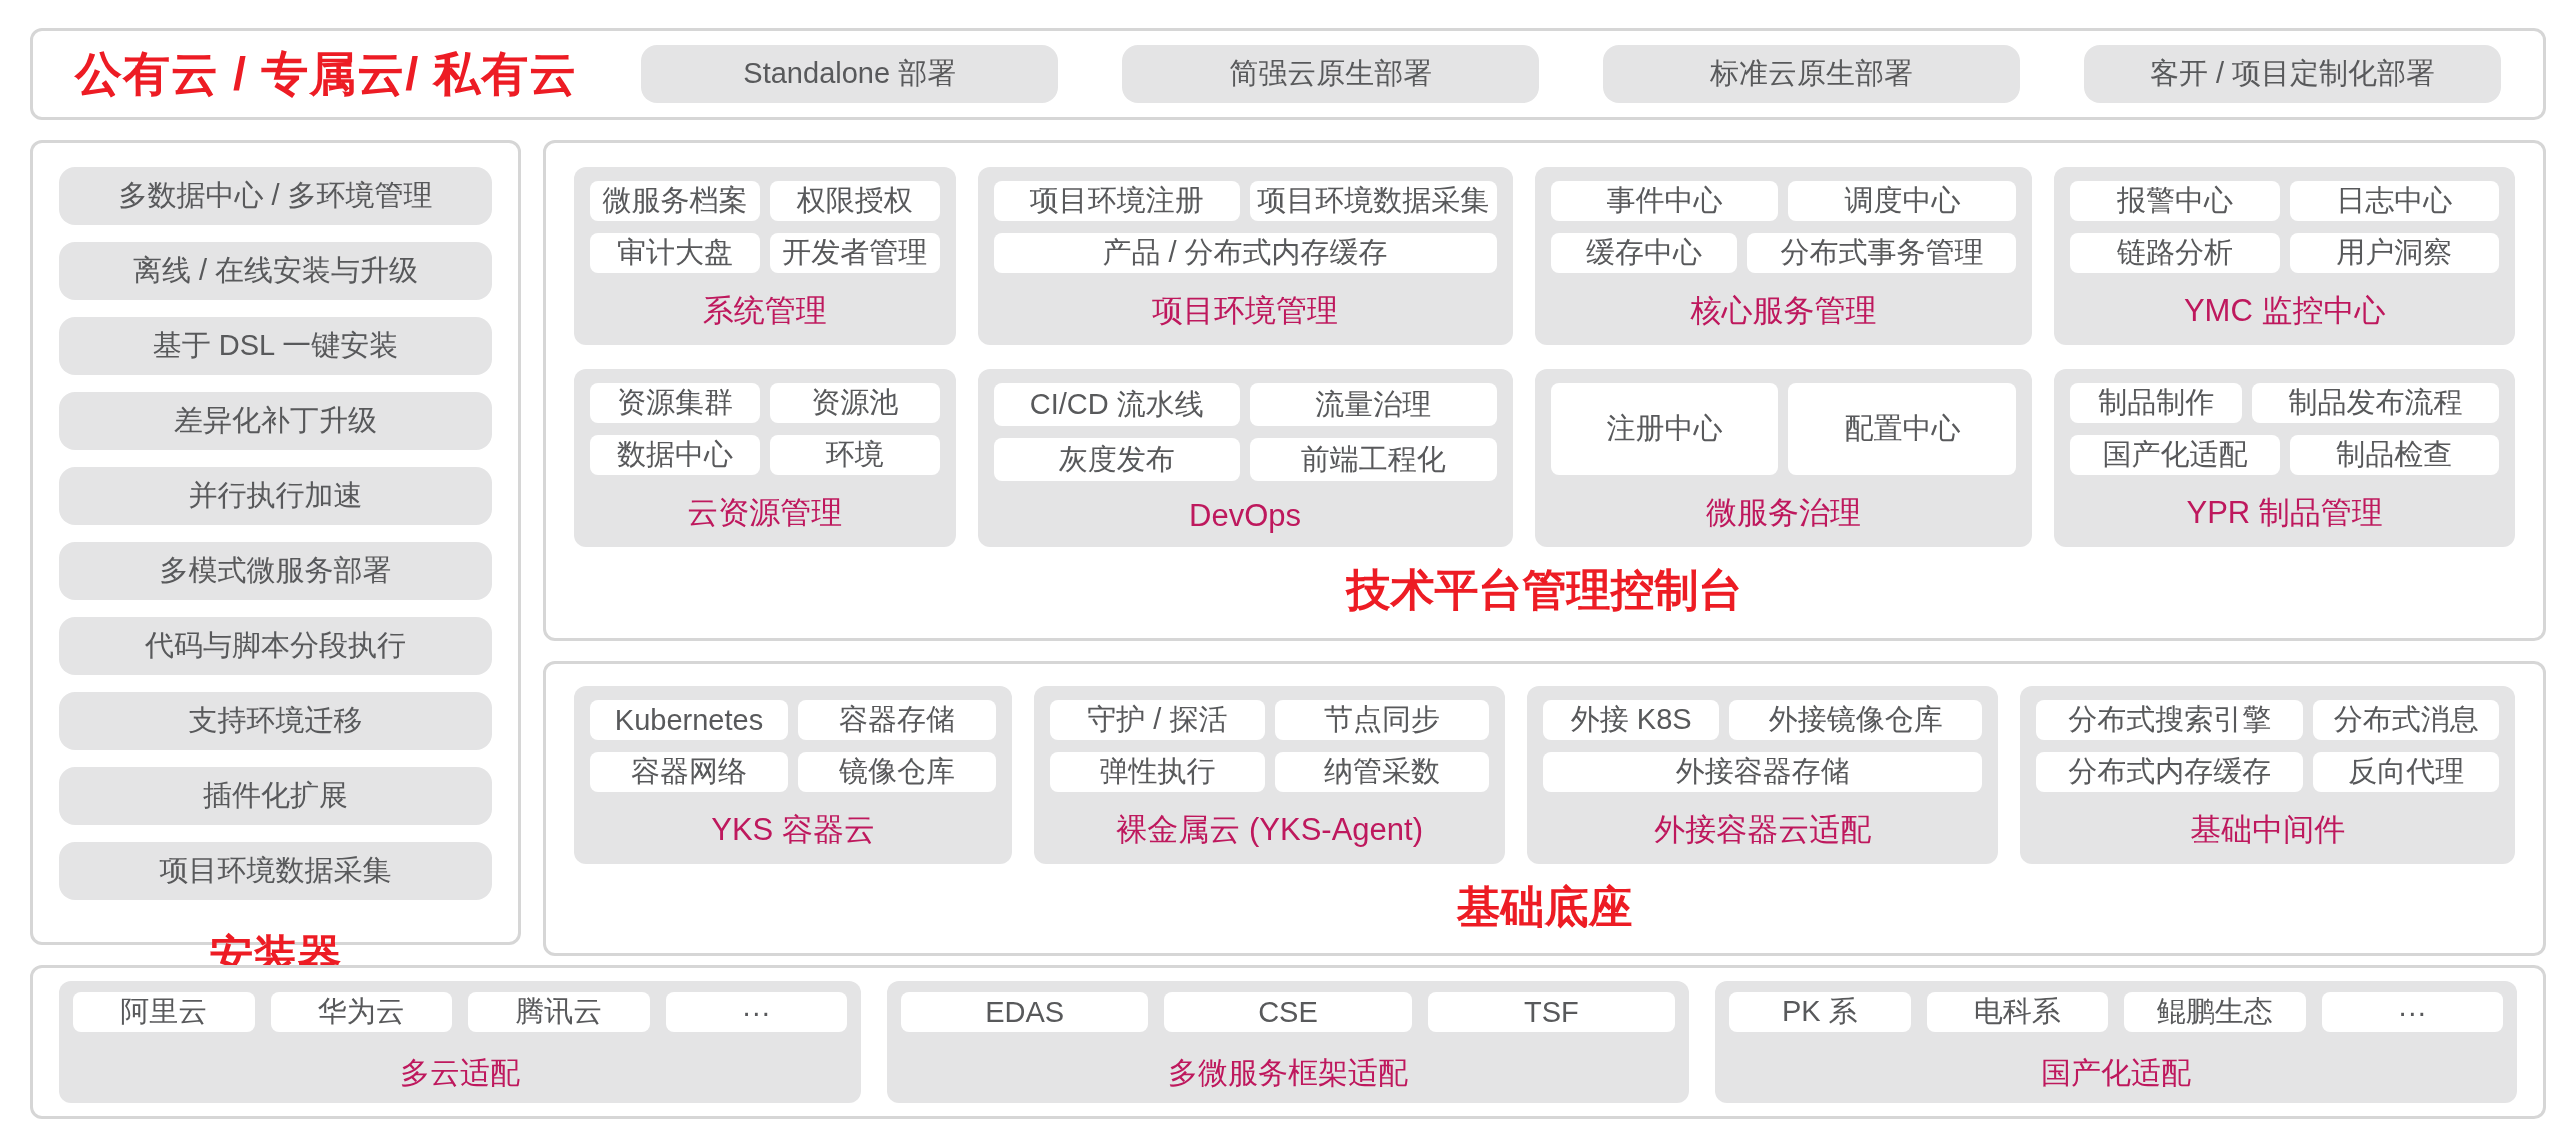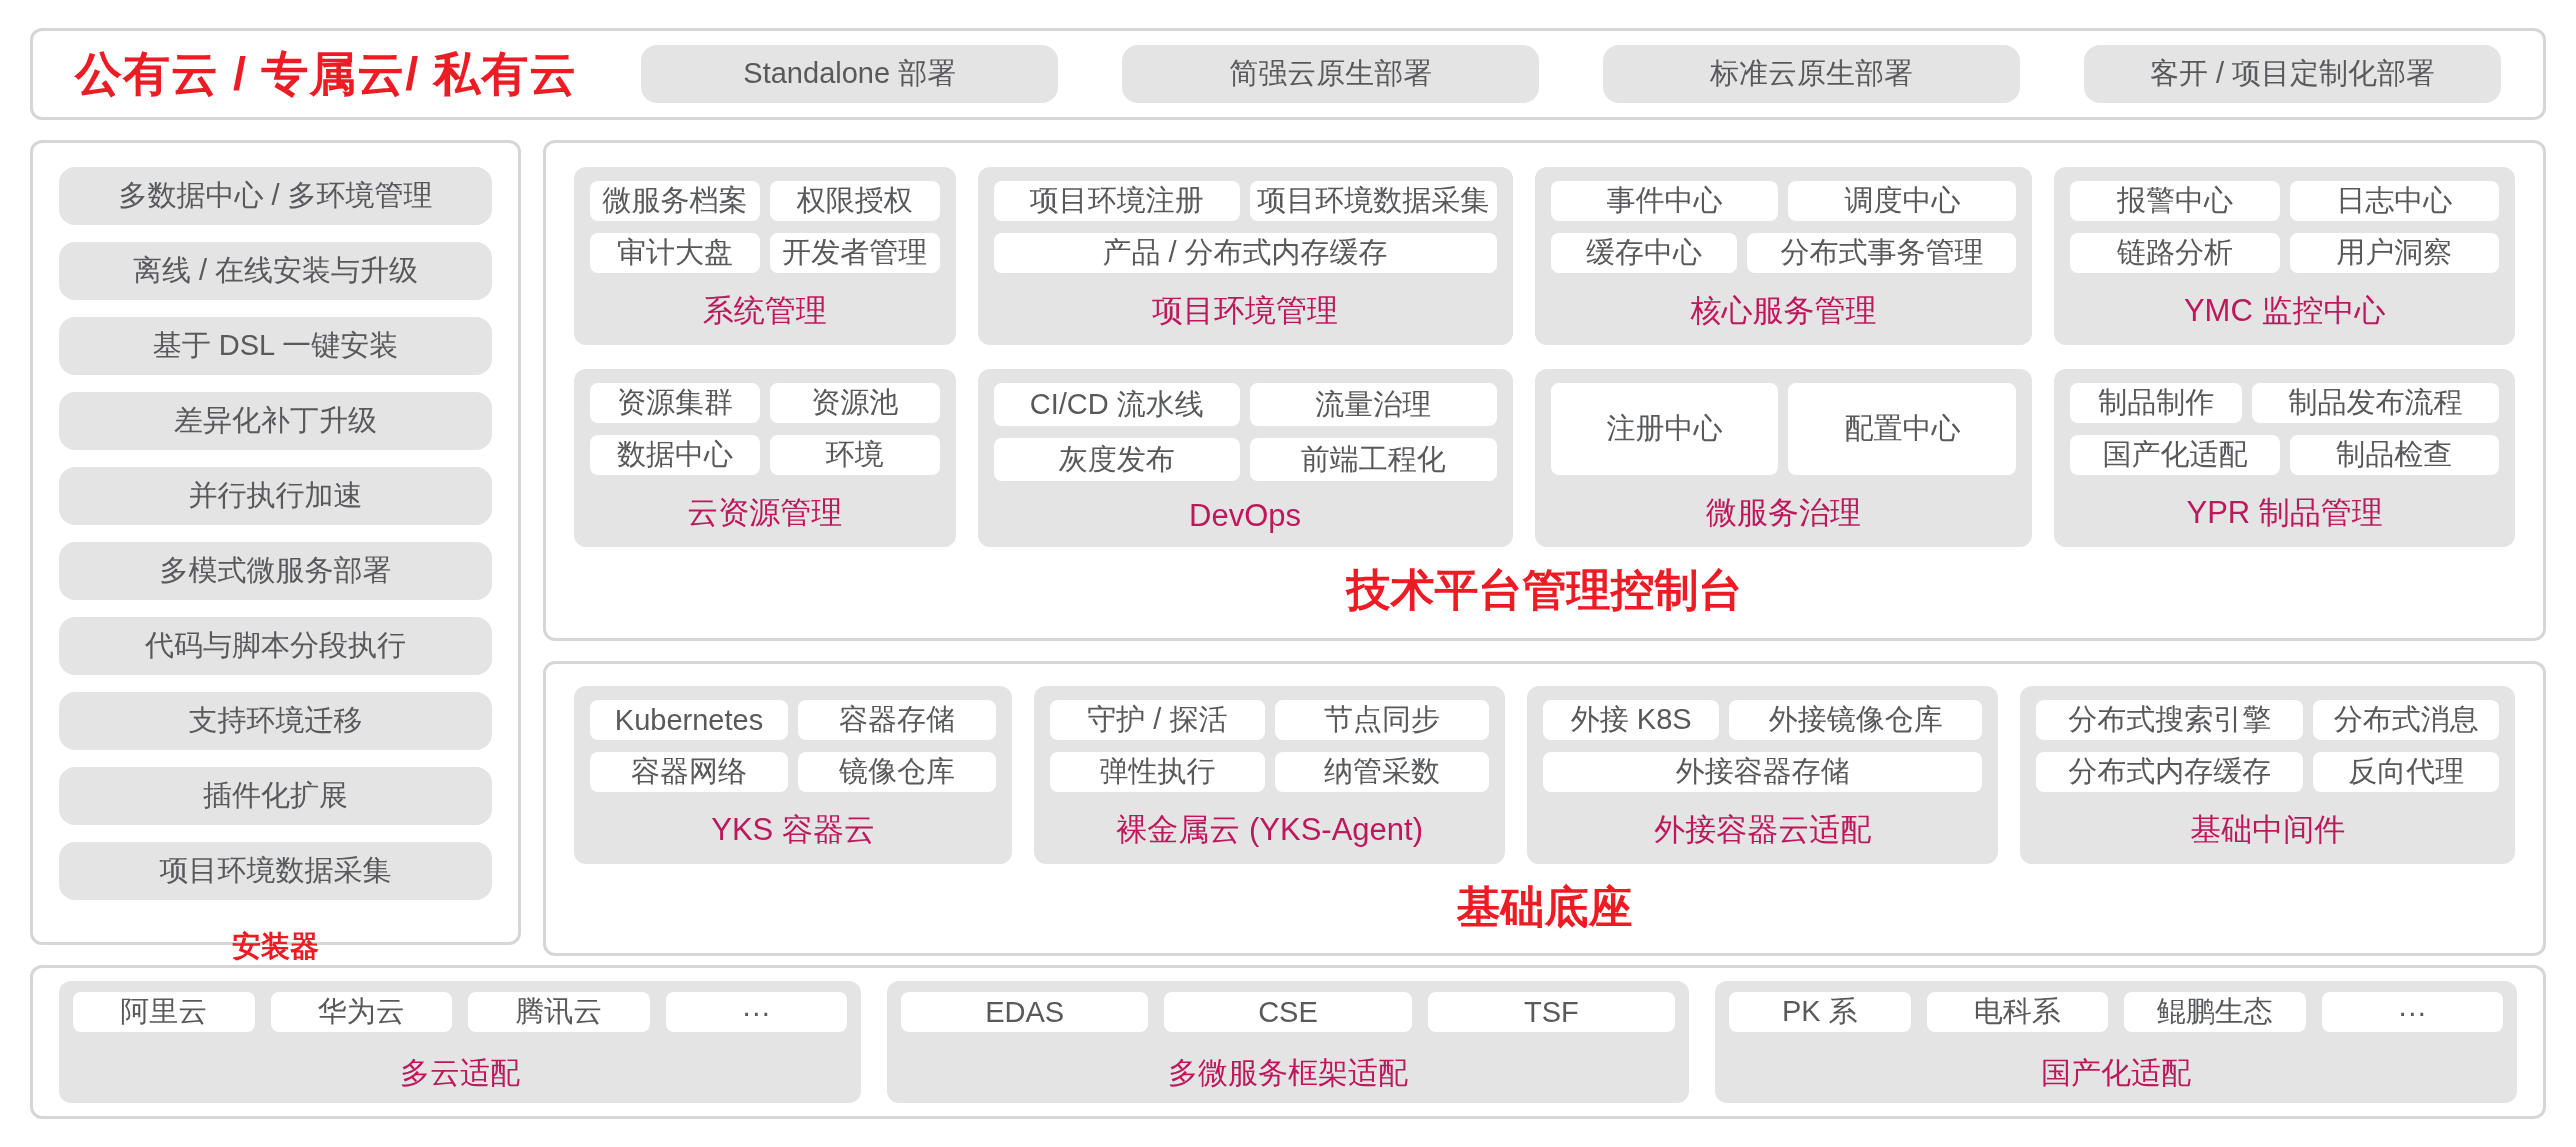--- a/index.html
+++ b/index.html
@@ -23,21 +23,21 @@
   .red-title{color:var(--red);font-weight:bold;white-space:nowrap;}
   .top-title{font-size:47px;letter-spacing:1px;}
   .pill{background:var(--block);border-radius:16px;display:flex;align-items:center;justify-content:center;
         font-size:29px;color:var(--chip-text);white-space:nowrap;}
   .top-bar .pill{flex:1;height:58px;}
 
   
   .middle{flex:1;display:flex;gap:22px;min-height:0;}
   .installer{flex:0 0 491px;padding:24px 26px 18px;display:flex;flex-direction:column;gap:17px;}
   .installer .pill{flex:0 0 58px;}
-  .installer-title{margin-top:auto;text-align:center;font-size:29px;padding:10px 0 6px;}
+  .installer-title{margin-top:auto;text-align:center;font-size:44px;padding:10px 0 6px;}
 
   .right-col{flex:1;display:flex;flex-direction:column;gap:20px;min-width:0;}
   .console-panel{flex:1;padding:24px 28px 8px;display:flex;flex-direction:column;}
   .base-panel{flex:0 0 295px;padding:22px 28px 6px;display:flex;flex-direction:column;}
 
   .group-grid{display:grid;gap:22px;flex:1;grid-auto-rows:1fr;row-gap:24px;}
   .console-grid{grid-template-columns:0.82fr 1.15fr 1.07fr 0.99fr;}
   .base-grid{grid-template-columns:0.93fr 1fr 1fr 1.05fr;}
 
   .group{background:var(--block);border-radius:12px;padding:14px 16px 4px;display:flex;flex-direction:column;gap:12px;}

